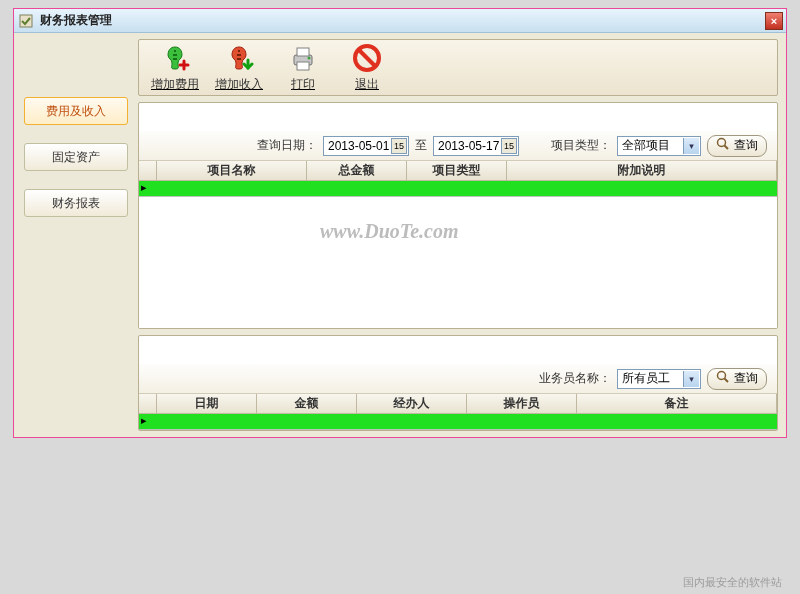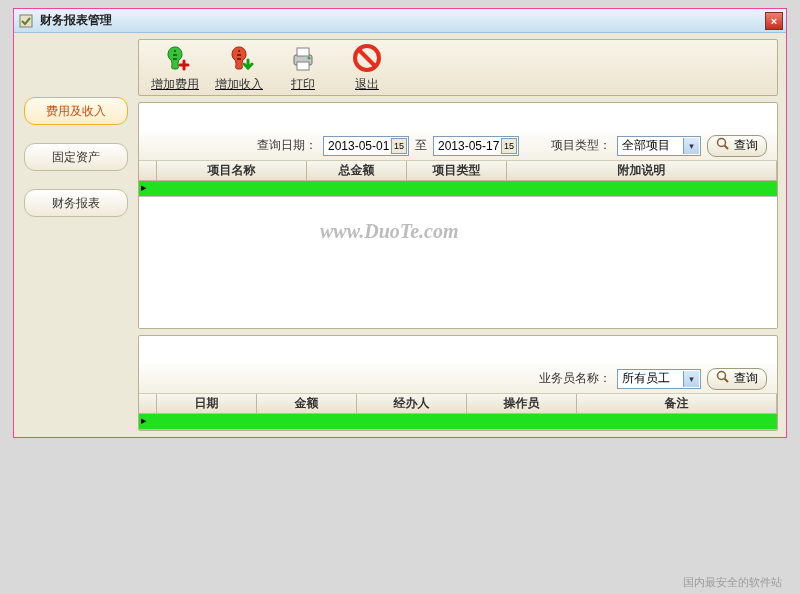--- a/index.html
+++ b/index.html
@@ -51,21 +51,21 @@
   padding: 64px 10px 10px 10px;
   background: #ece9d8;
   display: flex;
   flex-direction: column;
   gap: 18px;
 }
 .nav-btn {
   height: 28px;
   border: 1px solid #c0c0a0;
   background: linear-gradient(#ffffff, #f0ead8);
-  border-radius: 11px;
+  border-radius: 3px;
   display: flex;
   align-items: center;
   justify-content: center;
   font-size: 12px;
   color: #333;
   cursor: pointer;
 }
 .nav-btn.active {
   border: 1px solid #f4b030;
   color: #c05010;

